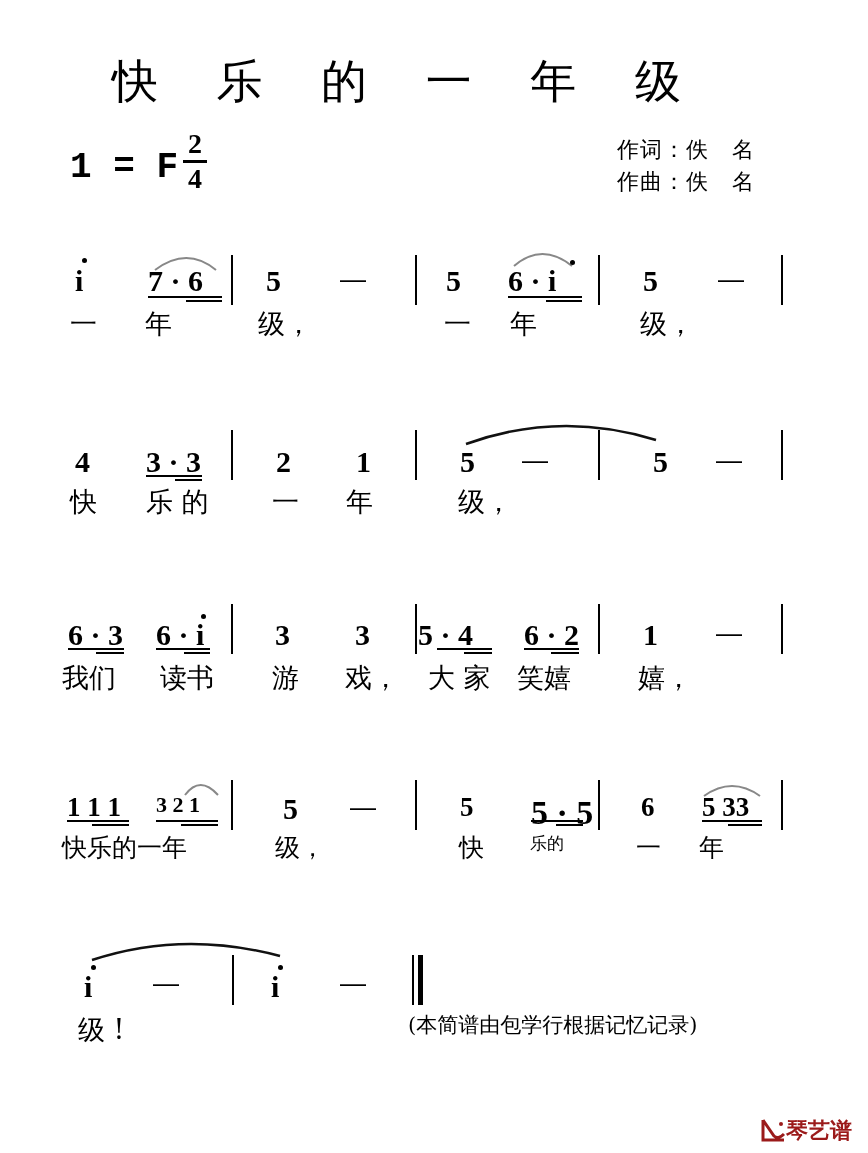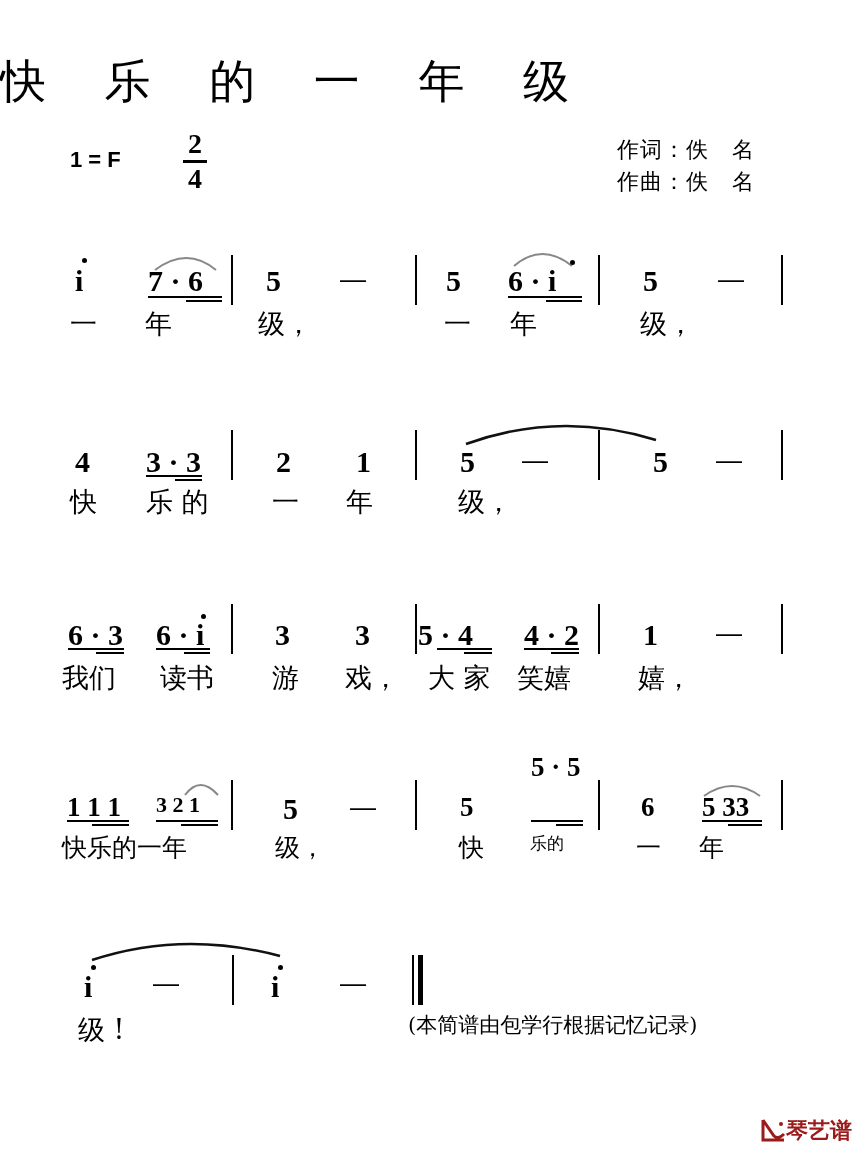--- a/index.html
+++ b/index.html
@@ -1,22 +1,22 @@
 <!DOCTYPE html>
 <html><head>
 <meta charset="utf-8">
 <style>
   html, body { margin:0; padding:0; background:#fff; }
   body { width:868px; height:1153px; position:relative; overflow:hidden;
          font-family:"DejaVu Serif", "Liberation Serif", serif; color:#000; }
   .abs { position:absolute; }
-  .title { left:0; width:703px; top:58px; text-align:left; font-size:46px;
+  .title { left:0; width:703px; top:58px; text-align:right; font-size:46px;
            letter-spacing:22px; font-family:"DejaVu Serif", serif; line-height:1; }
-  .key { left:70px; top:147px; font-size:22px; font-weight:bold;
-         font-family:Liberation Sans, sans-serif; }
+  .key { left:70px; top:147px; font-size:36px; font-weight:bold;
+         font-family:Liberation Mono, monospace; }
   .ts { left:183px; top:130px; width:24px; text-align:center;
         font-family:"Liberation Serif", serif; font-weight:bold; font-size:28px; line-height:1; }
   .ts .num { display:block; }
   .ts .bar { display:block; height:3px; background:#000; margin:2px 0; }
   .credit { left:617px; font-size:22px; font-family:"DejaVu Serif", serif; letter-spacing:1px; }
   .note { font-family:"Liberation Serif", serif; font-weight:bold; font-size:30px;
           line-height:1; white-space:pre; }
   .dash { font-family:"Liberation Sans", sans-serif; font-size:26px; line-height:1; }
   .lyric { font-family:"DejaVu Serif", serif; font-size:27px; line-height:1; white-space:pre; }
   .barline { width:2px; background:#000; }
@@ -110,21 +110,21 @@
   <div class="abs note" style="left:156px;top:620px">6 · i</div>
   <div class="abs ul" style="left:156px;top:648px;width:54px"></div>
   <div class="abs ul" style="left:184px;top:652px;width:26px"></div>
   <div class="abs barline" style="left:231px;top:604px;height:50px"></div>
   <div class="abs note" style="left:275px;top:620px">3</div>
   <div class="abs note" style="left:355px;top:620px">3</div>
   <div class="abs barline" style="left:415px;top:604px;height:50px"></div>
   <div class="abs note" style="left:418px;top:620px">5 · 4</div>
   <div class="abs ul" style="left:437px;top:648px;width:55px"></div>
   <div class="abs ul" style="left:464px;top:652px;width:28px"></div>
-  <div class="abs note" style="left:524px;top:620px">4 · 2</div>
+  <div class="abs note" style="left:524px;top:620px">6 · 2</div>
   <div class="abs ul" style="left:524px;top:648px;width:55px"></div>
   <div class="abs ul" style="left:551px;top:652px;width:28px"></div>
   <div class="abs barline" style="left:598px;top:604px;height:50px"></div>
   <div class="abs note" style="left:643px;top:620px">1</div>
   <div class="abs dash" style="left:716px;top:620px">—</div>
   <div class="abs barline" style="left:781px;top:604px;height:50px"></div>
 
   <div class="abs lyric" style="left:62px;top:664px">我们</div>
   <div class="abs lyric" style="left:160px;top:664px">读书</div>
   <div class="abs lyric" style="left:272px;top:664px">游</div>
@@ -142,21 +142,21 @@
       <path class="slur" d="M3 18 Q18 -2 36 18"></path>
     </svg>
   <div class="abs note" style="left:156px;top:794px;font-size:22px">3 2 1</div>
   <div class="abs ul" style="left:156px;top:820px;width:62px"></div>
   <div class="abs ul" style="left:181px;top:824px;width:37px"></div>
   <div class="abs barline" style="left:231px;top:780px;height:50px"></div>
   <div class="abs note" style="left:283px;top:794px">5</div>
   <div class="abs dash" style="left:350px;top:794px">—</div>
   <div class="abs barline" style="left:415px;top:780px;height:50px"></div>
   <div class="abs note" style="left:460px;top:794px;font-size:27px">5</div>
-  <div class="abs note" style="left:531px;top:754px;font-size:27px">5 · 5</div>
+  <div class="abs note" style="left:531px;top:796px;font-size:34px">5 · 5</div>
   <div class="abs ul" style="left:531px;top:820px;width:52px"></div>
   <div class="abs ul" style="left:556px;top:824px;width:27px"></div>
   <div class="abs barline" style="left:598px;top:780px;height:50px"></div>
   <div class="abs note" style="left:641px;top:794px;font-size:27px">6</div>
   <svg class="abs" style="left:700px;top:778px" width="66" height="20">
       <path class="slur" d="M4 18 Q32 -2 60 18"></path>
     </svg>
   <div class="abs note" style="left:702px;top:794px;font-size:27px">5 33</div>
   <div class="abs ul" style="left:702px;top:820px;width:60px"></div>
   <div class="abs ul" style="left:728px;top:824px;width:34px"></div>

